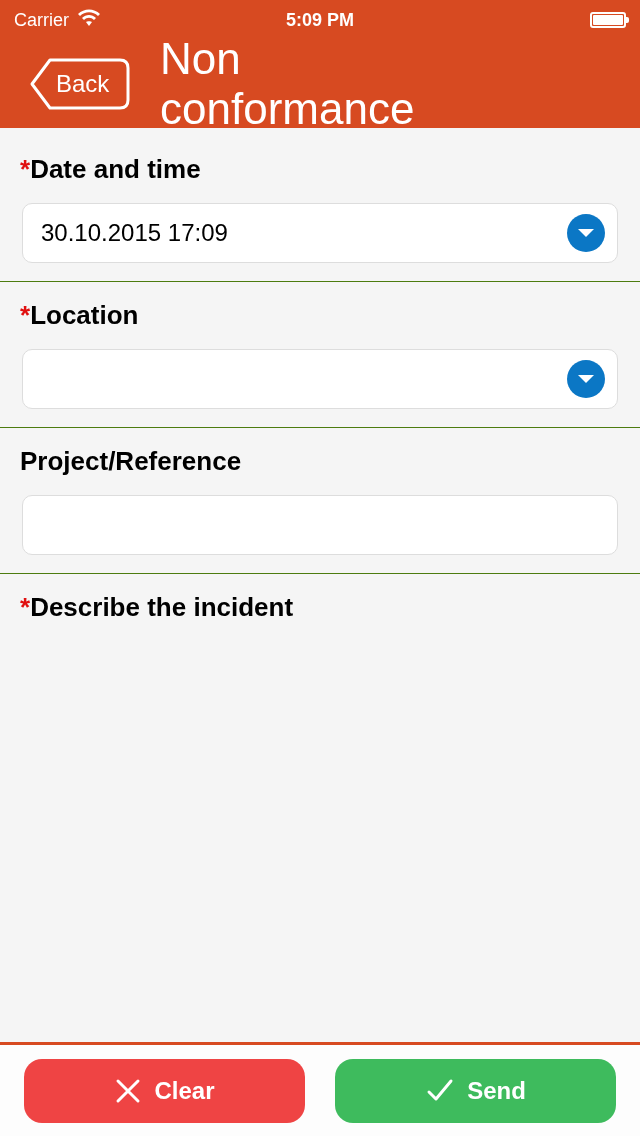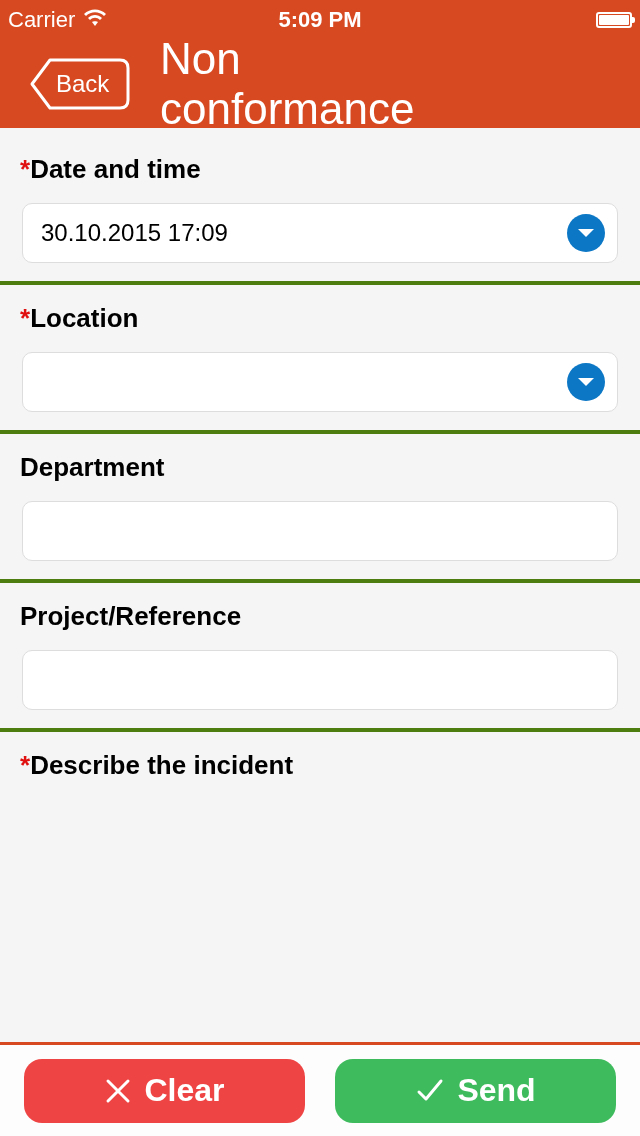--- a/index.html
+++ b/index.html
@@ -5,22 +5,22 @@
 * { margin: 0; padding: 0; box-sizing: border-box; }
 html, body { width: 640px; height: 1136px; font-family: -apple-system, Helvetica, Arial, sans-serif; background: #f5f5f5; overflow: hidden; }
 
 .status-bar {
   height: 40px;
   background: #d74a21;
   color: #fff;
   display: flex;
   align-items: center;
   justify-content: space-between;
-  padding: 0 8px;
-  font-size: 22px;
+  padding: 0 14px;
+  font-size: 18px;
 }
 .status-left { display: flex; align-items: center; gap: 8px; }
 .status-center { position: absolute; left: 50%; transform: translateX(-50%); font-weight: 600; }
 .battery {
   width: 36px; height: 16px;
   border: 2px solid #fff; border-radius: 3px;
   position: relative;
 }
 .battery::after {
   content: '';
@@ -70,21 +70,21 @@
 
 .content {
   background: #f5f5f5;
   height: calc(1136px - 40px - 88px - 94px);
   overflow: hidden;
 }
 
 .form-section {
   background: #f5f5f5;
   padding: 18px 10px 18px 10px;
-  border-bottom: 4px solid #4d7c0f;
+  border-bottom: 1px solid #4d7c0f;
 }
 .form-section:first-child { padding-top: 26px; }
 .form-label {
   font-size: 26px;
   font-weight: 700;
   color: #000;
   margin-bottom: 18px;
   margin-left: 10px;
 }
 .form-label .req { color: #e01010; font-weight:700; }
@@ -128,21 +128,21 @@
 }
 .action-btn {
   flex: 1;
   max-width: 282px;
   height: 64px;
   border-radius: 18px;
   display: flex;
   align-items: center;
   justify-content: center;
   gap: 12px;
-  font-size: 32px;
+  font-size: 24px;
   font-weight: 700;
   color: #fff;
   cursor: pointer;
 }
 .btn-clear { background: #ef4444; }
 .btn-send { background: #3ebb5d; }
 .action-btn svg { display:block; }
 
 .wifi-icon { display:inline-block; }
 </style>
@@ -197,26 +197,20 @@
     <div class="input-wrap">
       <span class="input-text"></span>
       <div class="dropdown-circle">
         <svg width="20" height="12" viewBox="0 0 20 12">
             <path d="M2 2 L10 10 L18 2 Z" fill="#fff"></path>
           </svg>
       </div>
     </div>
   </div>
 
-  <div class="form-section">
-    <div class="form-label"><span>Department</span></div>
-    <div class="input-wrap">
-      <span class="input-text"></span>
-    </div>
-  </div>
 
 
   <div class="form-section">
     <div class="form-label"><span>Project/Reference</span></div>
     <div class="input-wrap">
       <span class="input-text"></span>
     </div>
   </div>
 
   <div class="form-section" style="border-bottom:none; padding-bottom:8px;">

